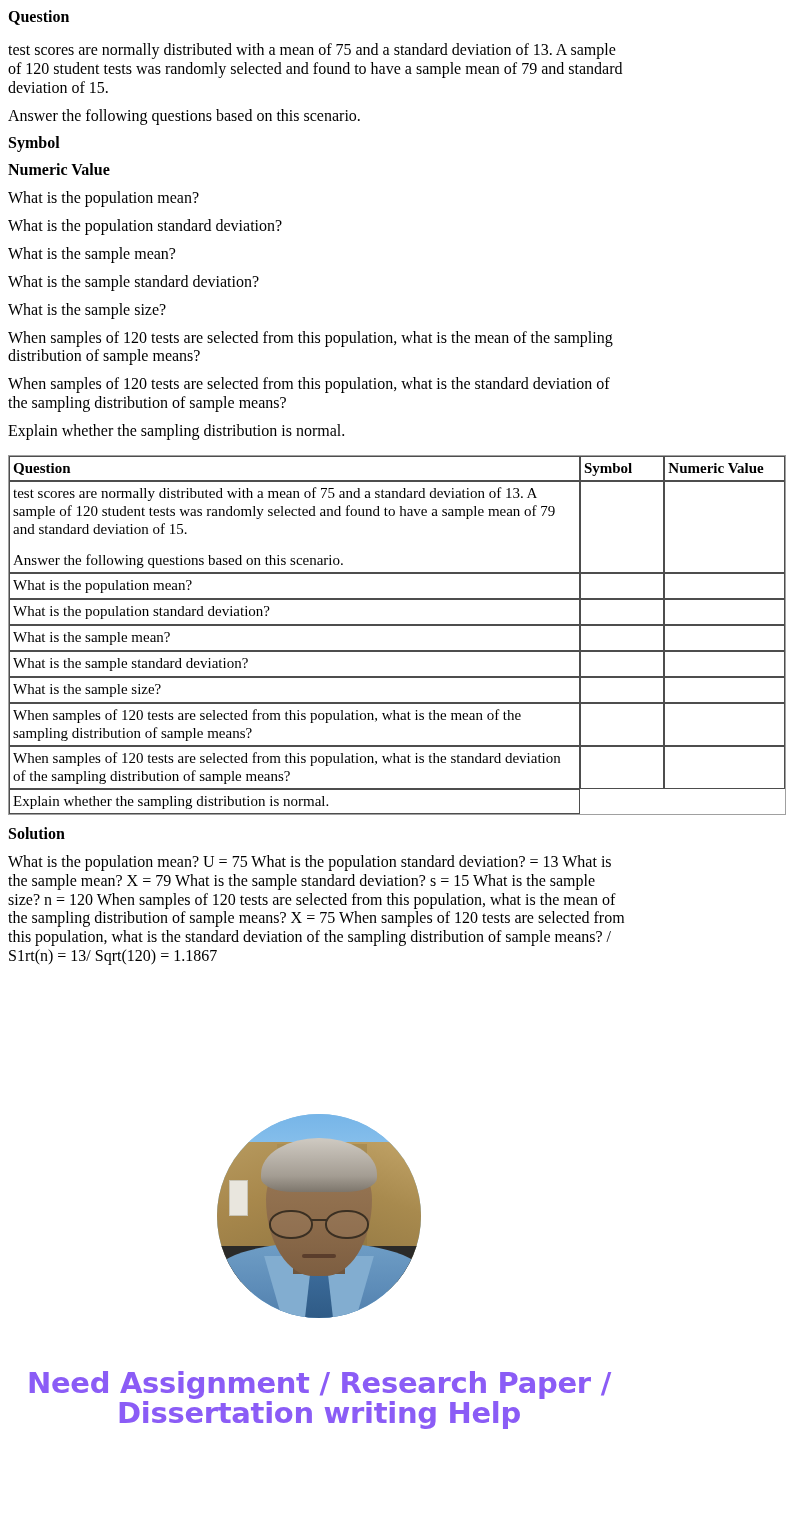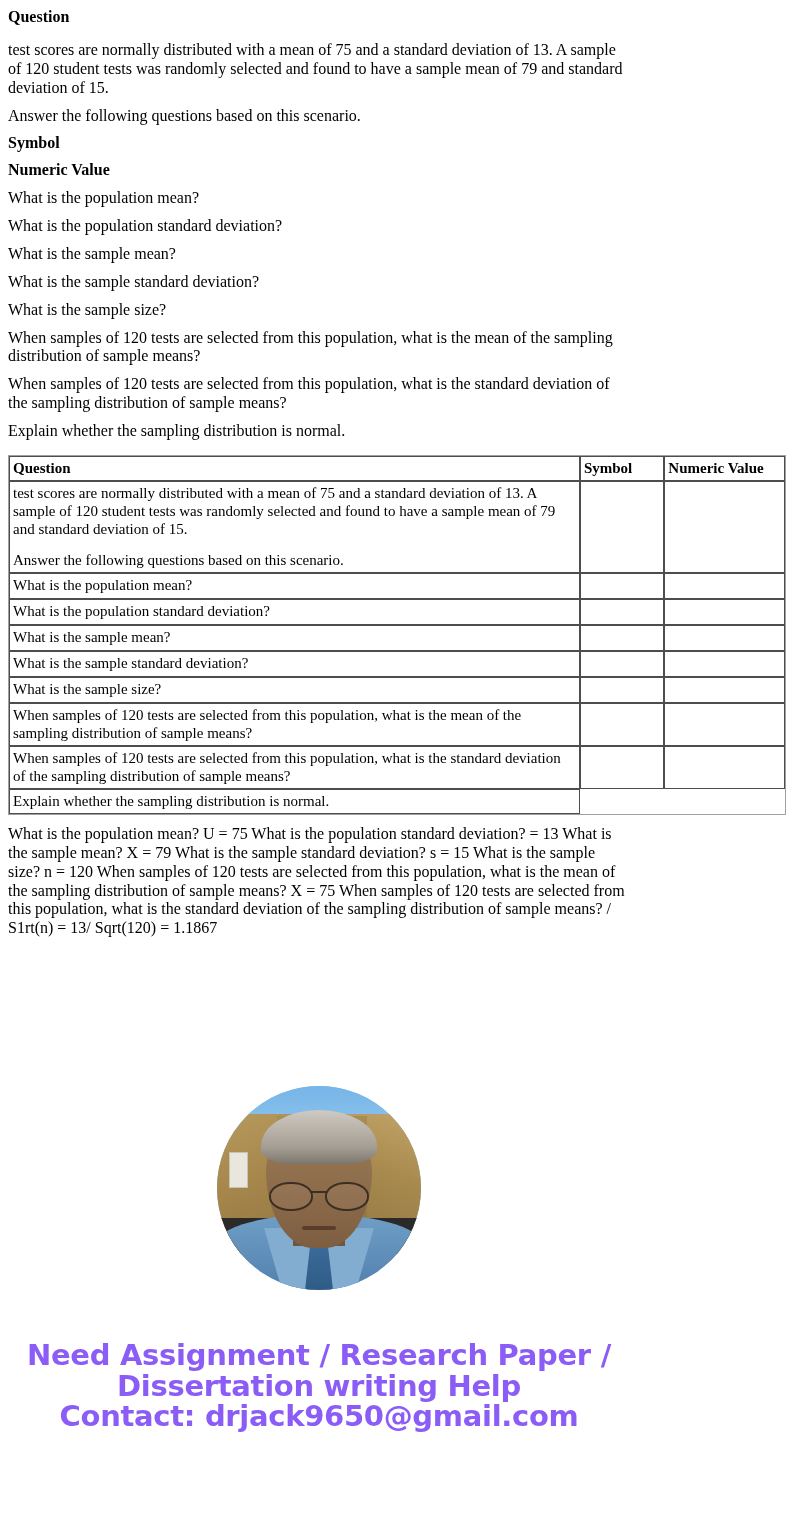--- a/index.html
+++ b/index.html
@@ -310,20 +310,21 @@
       </tr>
 
       <tr>
         <td>Explain whether the sampling distribution is normal.</td>
         <td class="blank"></td>
         <td class="blank"></td>
       </tr>
     </tbody>
   </table>
 
+  <h3 class="heading">Solution</h3>
 
   <p class="para">What is the population mean? U = 75 What is the population standard deviation? = 13 What is the sample mean? X = 79 What is the sample standard deviation? s = 15 What is the sample size? n = 120 When samples of 120 tests are selected from this population, what is the mean of the sampling distribution of sample means? X = 75 When samples of 120 tests are selected from this population, what is the standard deviation of the sampling distribution of sample means? / S1rt(n) = 13/ Sqrt(120) = 1.1867</p>
 
   <div class="avatar-wrap">
     <div class="avatar">
       <div class="sky"></div>
       <div class="wall-left"></div>
       <div class="wall-right"></div>
       <div class="wall-mid"></div>
       <div class="switch"></div>
@@ -339,16 +340,15 @@
         <div class="lens l"></div>
         <div class="lens r"></div>
         <div class="bridge"></div>
       </div>
       <div class="mouth"></div>
     </div>
   </div>
 
   <div class="cta">
     <span class="l1">Need Assignment / Research Paper / Dissertation writing Help</span>
-    <span class="l2">Contact: drjack9650@gmail.com</span>
   </div>
 
 </div>
 
 </body></html>

